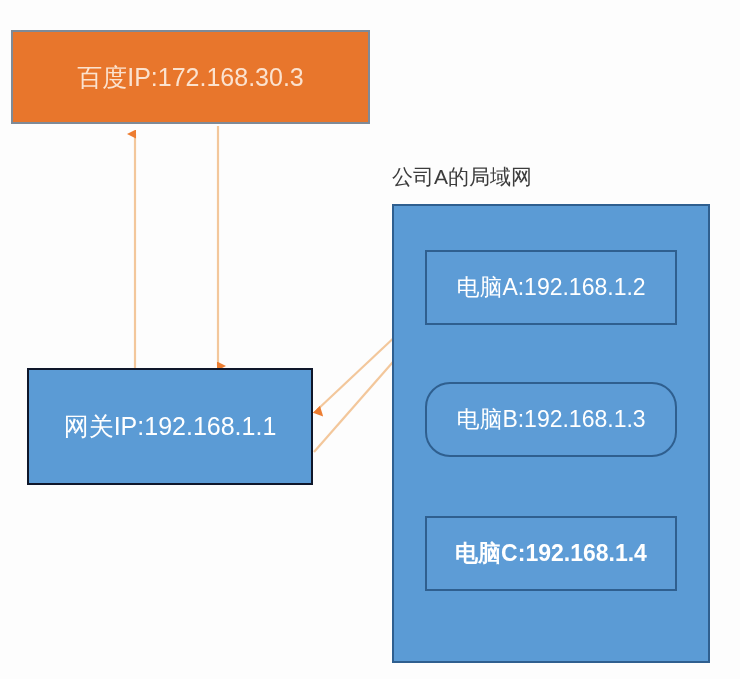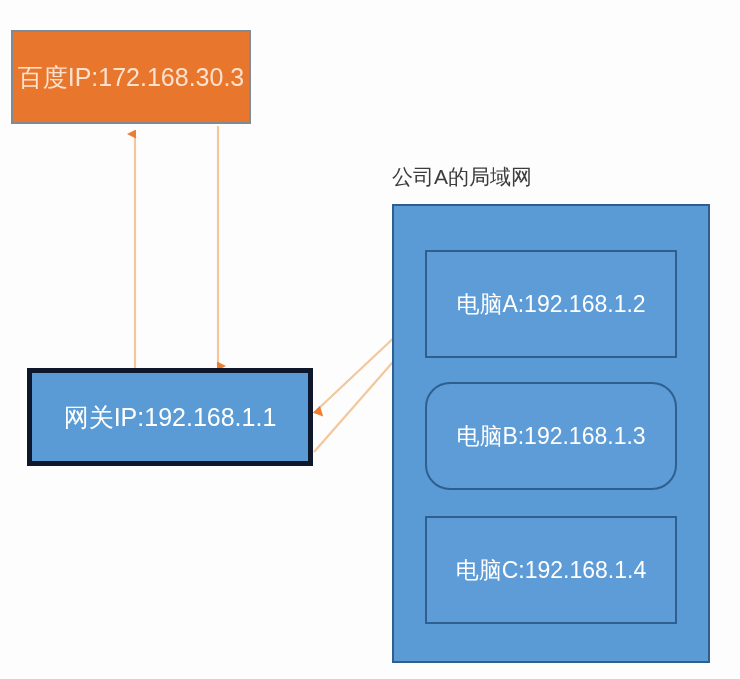--- a/index.html
+++ b/index.html
@@ -28,36 +28,36 @@
     align-items: center;
     justify-content: center;
     text-align: center;
     line-height: 1.15;
   }
 
   
   .box-internet {
     left: 11px;
     top: 30px;
-    width: 240px;
+    width: 359px;
     height: 94px;
     background: #e8762c;
     border: 2px solid #7f8a97;
     color: #fbe2cf;
     font-size: 25px;
   }
 
   
   .box-gateway {
     left: 27px;
     top: 368px;
     width: 286px;
-    height: 98px;
+    height: 117px;
     background: #5b9bd5;
-    border: 5px solid #0f172a;
+    border: 2px solid #0f172a;
     color: #ffffff;
     font-size: 25px;
   }
 
   
   .lan-title {
     position: absolute;
     left: 392px;
     top: 163px;
     width: 318px;
@@ -72,29 +72,29 @@
     height: 459px;
     background: #5b9bd5;
     border: 2px solid #2f5f8f;
     display: block;
   }
 
   
   .box-pc {
     left: 425px;
     width: 252px;
-    height: 108px;
+    height: 75px;
     background: #5d9cd6;
     border: 2px solid #2f5f8f;
     color: #ffffff;
     font-size: 23px;
   }
   .box-pc-a { top: 250px; }
   .box-pc-b { top: 382px; border-radius: 25px; }
-  .box-pc-c { top: 516px; }
+  .box-pc-c { top: 516px; font-weight: bold; }
 
   
   #arrows {
     position: absolute;
     left: 0;
     top: 0;
     width: 740px;
     height: 679px;
     pointer-events: none;
   }

